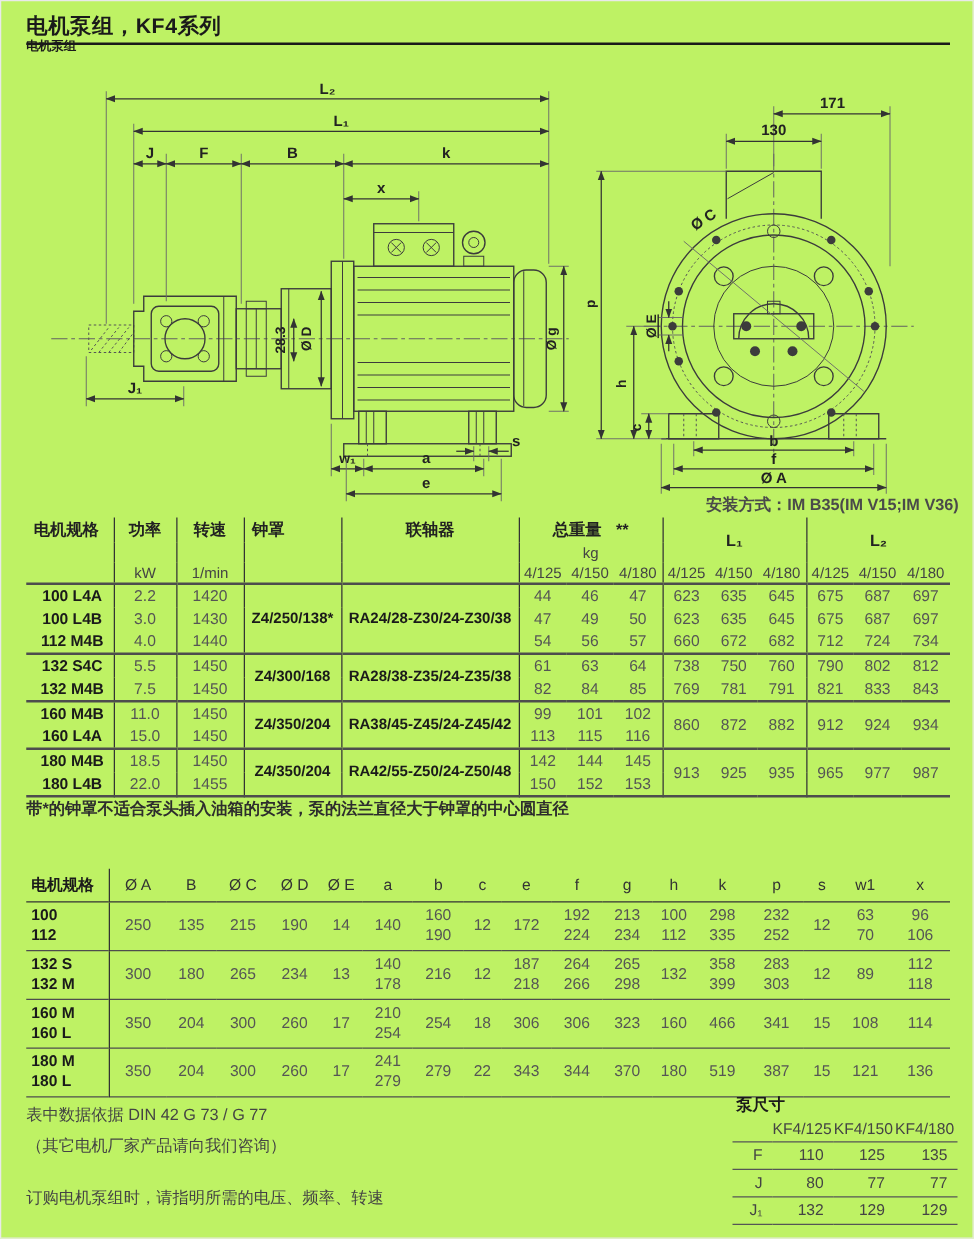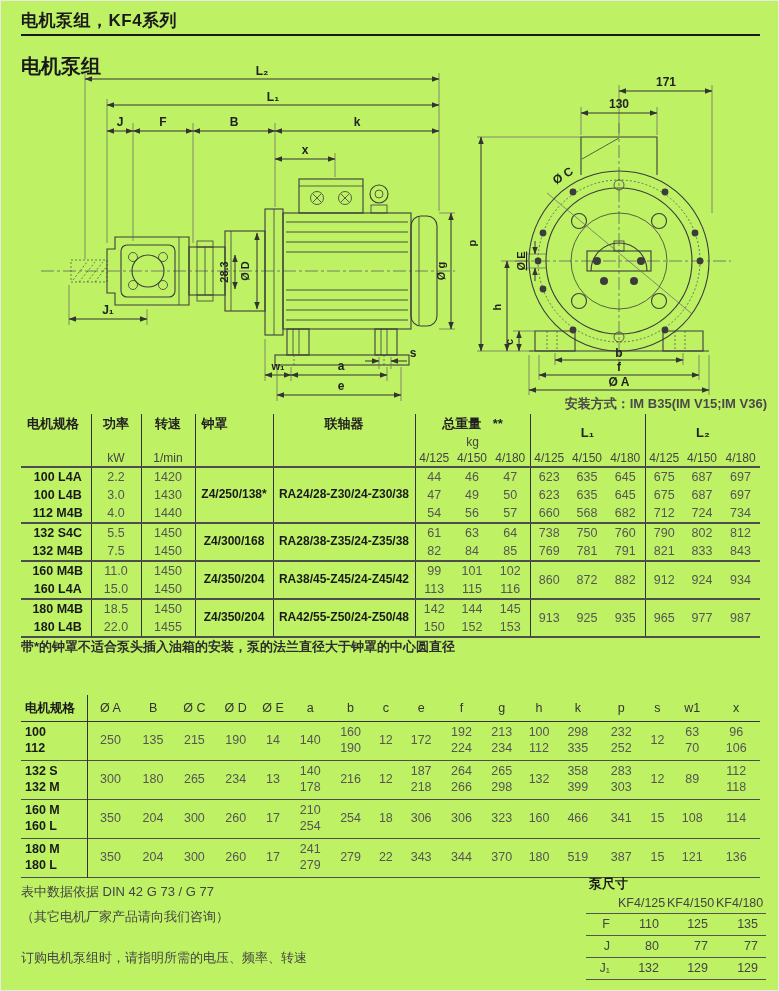--- a/index.html
+++ b/index.html
@@ -1,21 +1,21 @@
 <!DOCTYPE html>
 <html><head>
 <meta charset="utf-8">
 <style>
   html,body{margin:0;padding:0;background:#fff;}
   .page{position:relative;width:779px;height:991px;background:#bef264;border:1px solid #e9e9e9;
         font-family:"Liberation Sans","DejaVu Sans",sans-serif;color:#2a2a2a;overflow:hidden;box-sizing:border-box;}
   .abs{position:absolute;}
   .title{left:20px;top:8px;font-size:17px;font-weight:bold;color:#1a1a1a;letter-spacing:.5px;}
   .title-rule{left:20px;top:33px;width:739px;height:2px;background:#1a1a1a;}
-  .section{left:20px;top:52px;font-size:20px;font-weight:bold;color:#1a1a1a;}
+  .section{left:20px;top:29px;font-size:10px;font-weight:bold;color:#1a1a1a;}
 
   svg text{font-family:"Liberation Sans","DejaVu Sans",sans-serif;}
   .g{stroke:#3c3c3c;fill:none;stroke-width:1.1;}
   .gt{stroke:#3c3c3c;fill:none;stroke-width:.8;}
   .fin{stroke:#3c3c3c;stroke-width:.9;}
   .cl{stroke:#606060;stroke-width:.8;stroke-dasharray:13 3 3 3;fill:none;}
   .ext{stroke:#6a6a6a;stroke-width:.75;}
   .dim{stroke:#333;stroke-width:1;}
   .dl{font-size:12px;font-weight:bold;fill:#222;}
   .dls{font-size:11px;font-weight:bold;fill:#222;}
@@ -400,21 +400,21 @@
           <td class="num">697</td>
         </tr>
         <tr>
           <td class="model vr">112 M4B</td>
           <td class="num vr">4.0</td>
           <td class="num vr">1440</td>
           <td class="num">54</td>
           <td class="num">56</td>
           <td class="num vr">57</td>
           <td class="num">660</td>
-          <td class="num">568</td>
+          <td class="num">672</td>
           <td class="num vr">682</td>
           <td class="num">712</td>
           <td class="num">724</td>
           <td class="num">734</td>
         </tr>
         <tr class="gs">
           <td class="model vr">132 S4C</td>
           <td class="num vr">5.5</td>
           <td class="num vr">1450</td>
           <td class="bold vr" rowspan="2">Z4/300/168</td>

